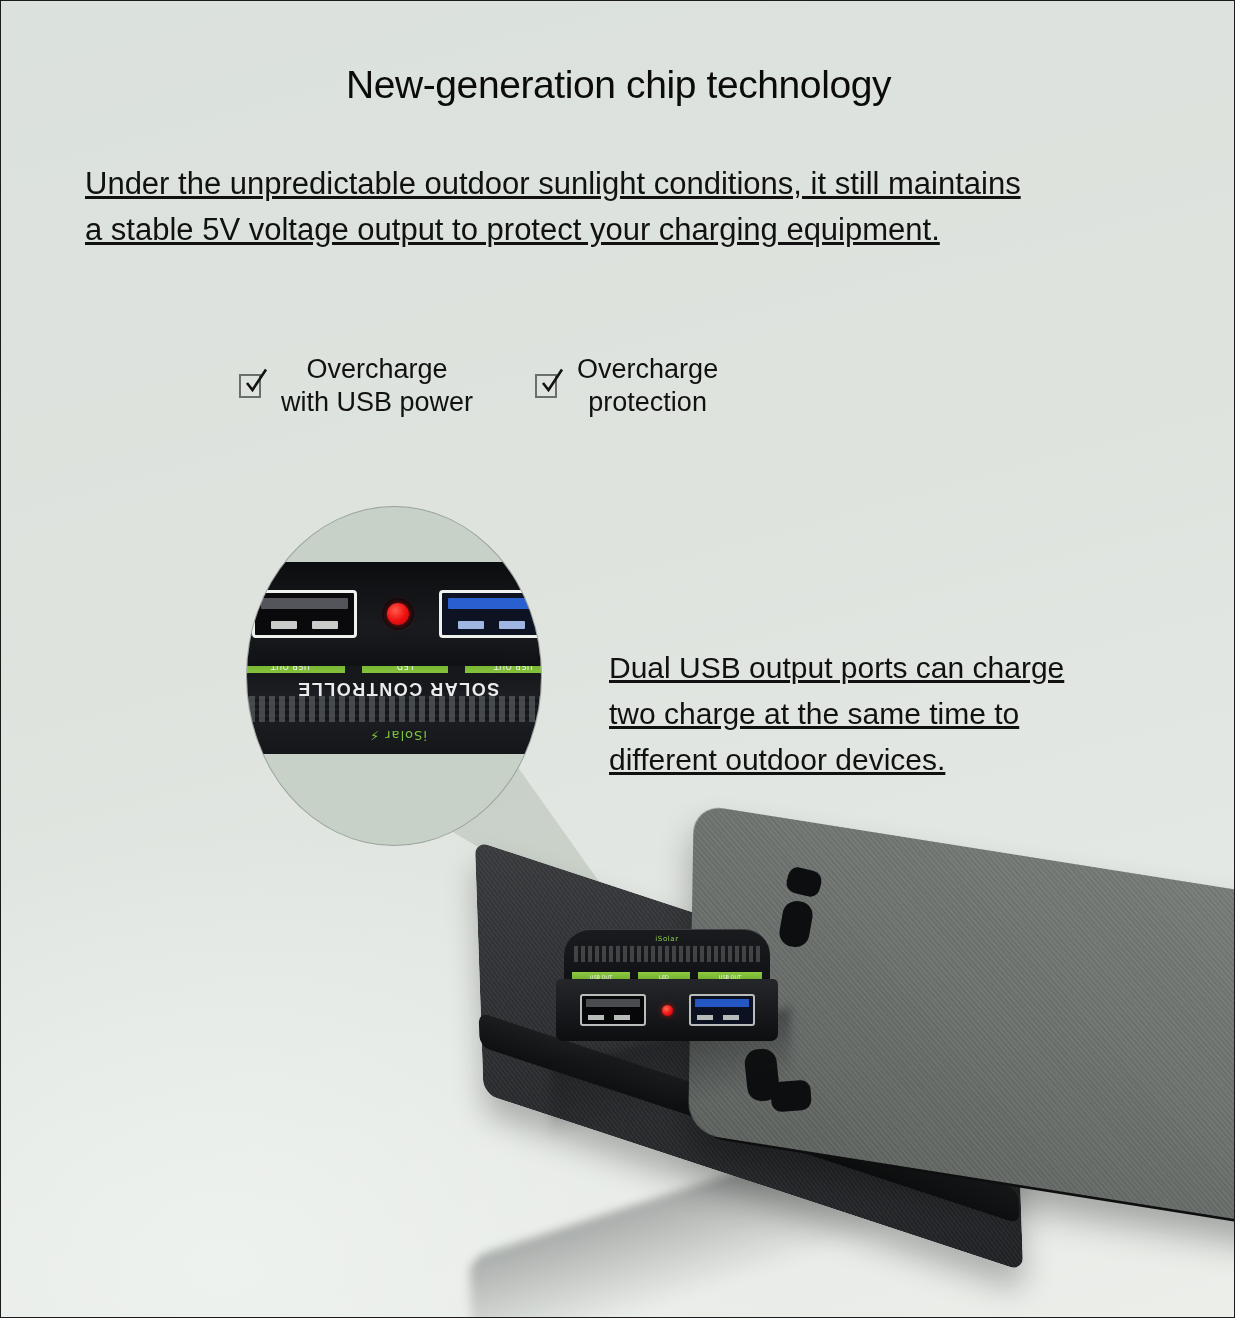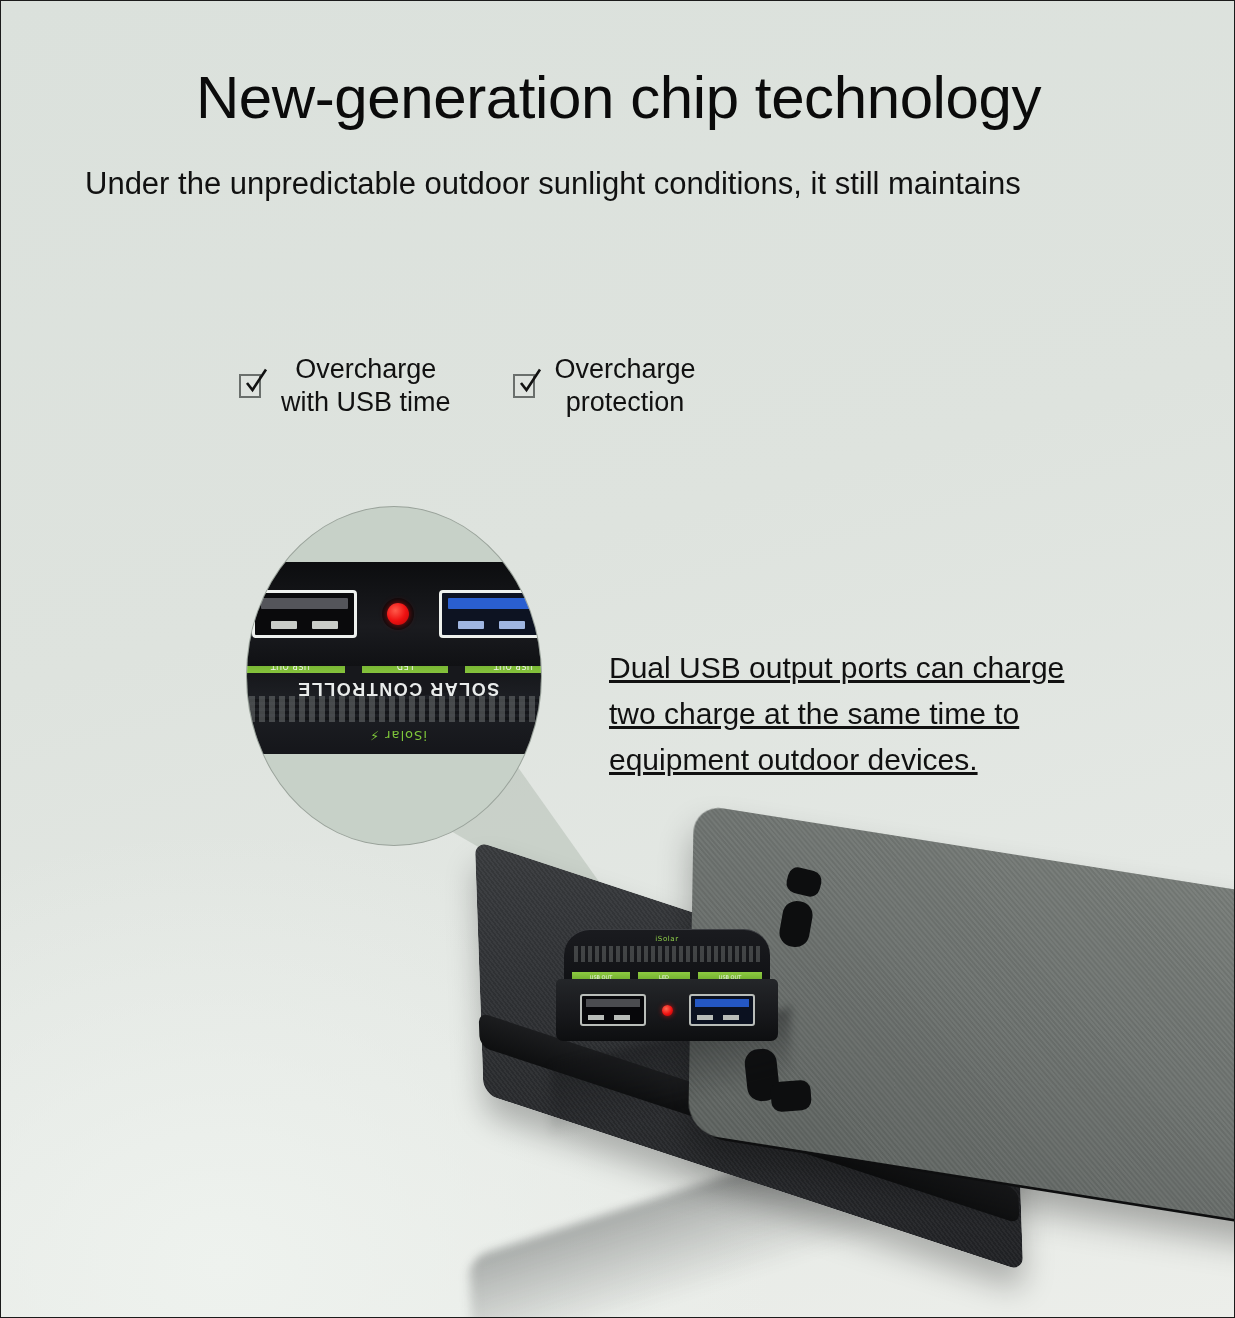--- a/index.html
+++ b/index.html
@@ -21,37 +21,37 @@
     color: #0e0e0e;
   }
 
   
   .title {
     position: absolute;
     top: 62px;
     left: 0;
     width: 1235px;
     text-align: center;
-    font-size: 60px;
+    font-size: 39px;
     font-weight: 400;
     letter-spacing: -0.4px;
     color: #0b0b0b;
     white-space: nowrap;
   }
   .subtitle {
     position: absolute;
     top: 160px;
     left: 84px;
     width: 1080px;
     font-size: 31px;
     line-height: 46px;
     font-weight: 400;
     color: #111111;
   }
-  .subtitle span { display: block; }
+  .subtitle span { display: block; text-decoration: underline; }
 
   
   .features {
     position: absolute;
     top: 352px;
     left: 238px;
     display: flex;
     align-items: flex-start;
   }
   .feature {
@@ -473,34 +473,35 @@
 </style>
 </head>
 <body>
 
 <div id="page">
 
   <div class="title">New-generation chip technology</div>
 
   <div class="subtitle">
     <span>Under the unpredictable outdoor sunlight conditions, it still maintains</span>
+    <span>a stable 5V voltage output to protect your charging equipment.</span>
   </div>
 
   <div class="features">
 
     <div class="feature feature-gap-1">
       <div class="checkbox">
         <div class="box"></div>
         <svg class="tick" viewBox="0 0 26 30">
           <path d="M5 15 L10.5 22 L24 1.5" fill="none" stroke="#121212" stroke-width="2.6"></path>
         </svg>
       </div>
       <div class="feature-label">
         <span>Overcharge</span>
-        <span class="l2">with USB time</span>
+        <span class="l2">with USB power</span>
       </div>
     </div>
 
     <div class="feature feature-gap-2">
       <div class="checkbox">
         <div class="box"></div>
         <svg class="tick" viewBox="0 0 26 30">
           <path d="M5 15 L10.5 22 L24 1.5" fill="none" stroke="#121212" stroke-width="2.6"></path>
         </svg>
       </div>
@@ -557,21 +558,21 @@
           </div>
         </div>
 
       </div>
     </div>
   </div>
 
   <div class="body-text">
     <span>Dual USB output ports can charge</span>
     <span>two charge at the same time to</span>
-    <span>equipment outdoor devices.</span>
+    <span>different outdoor devices.</span>
   </div>
 
   <div class="product">
     <div class="reflection"></div>
     <div class="panel-bottom"></div>
     <div class="panel-bottom-edge"></div>
     <div class="panel-top-edge"></div>
     <div class="panel-top"></div>
 
     <div class="hinge hinge-1"></div>

